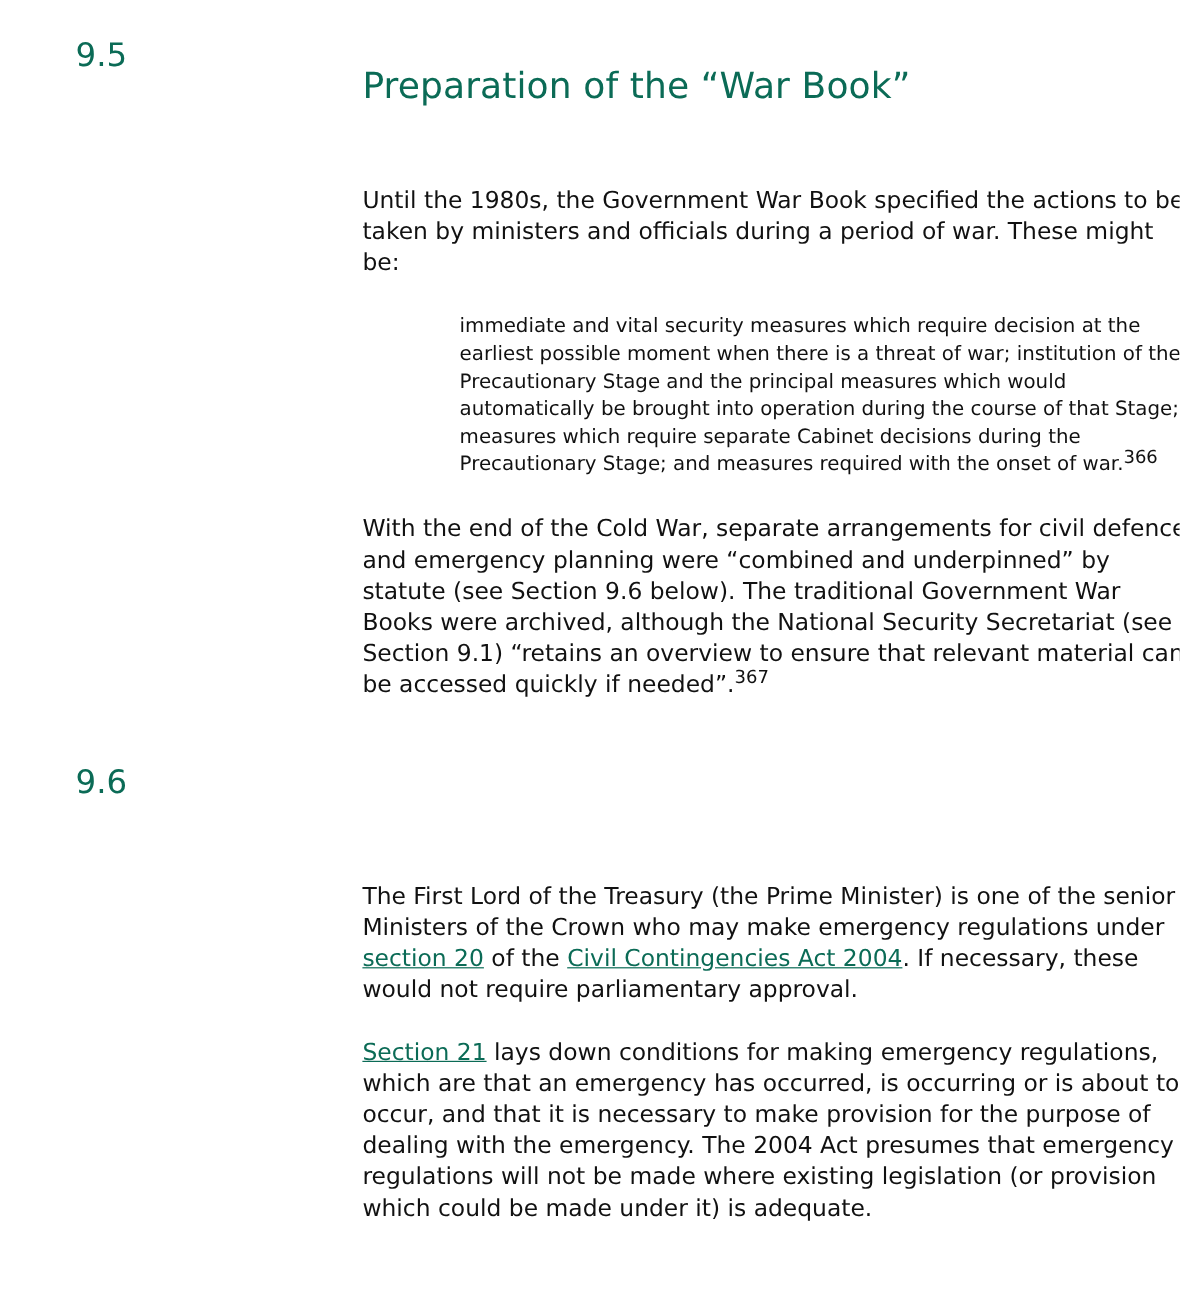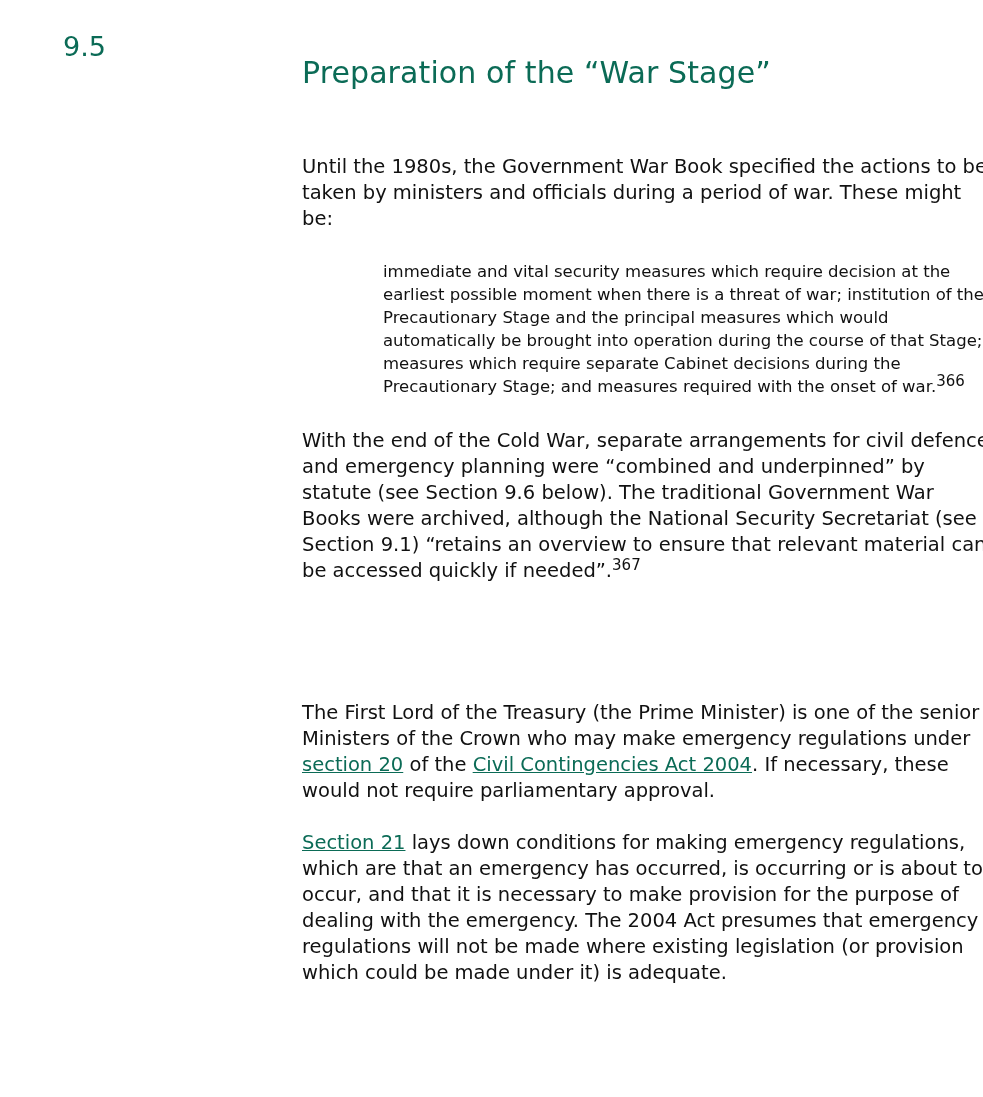--- a/index.html
+++ b/index.html
@@ -87,21 +87,21 @@
 </head>
 <body>
 
 <div class="page">
 
   <div class="sp-head-top"></div>
 
   <div class="section">
     <div class="section-head">
       <div class="section-number">9.5</div>
-      <h2 class="section-title">Preparation of the “War Stage”</h2>
+      <h2 class="section-title">Preparation of the “War Book”</h2>
     </div>
 
     <div class="sp-head-gap"></div>
 
     <div class="body-col">
       <p class="para"><span>Until the 1980s, the Government War Book specified the actions to be taken by ministers and officials during a period of war. These might be:</span></p>
 
       <div class="sp-3"></div>
 
       <blockquote class="quote"><span>immediate and vital security measures which require decision at the earliest possible moment when there is a threat of war; institution of the Precautionary Stage and the principal measures which would automatically be brought into operation during the course of that Stage; measures which require separate Cabinet decisions during the Precautionary Stage; and measures required with the onset of war.</span><span class="sup">366</span></blockquote>
@@ -109,20 +109,21 @@
       <div class="sp-4"></div>
 
       <p class="para"><span>With the end of the Cold War, separate arrangements for civil defence and emergency planning were “combined and underpinned” by statute (see </span><b>Section 9.6</b><span> below). The traditional Government War Books were archived, although the National Security Secretariat (see </span><b>Section 9.1</b><span>) “retains an overview to ensure that relevant material can be accessed quickly if needed”.</span><span class="sup">367</span></p>
     </div>
   </div>
 
   <div class="sp-sec-gap"></div>
 
   <div class="section">
     <div class="section-head">
+      <div class="section-number">9.6</div>
     </div>
 
     <div class="sp-head-gap"></div>
 
     <div class="body-col">
 
       <div class="sp-2"></div>
 
       <p class="para"><span>The First Lord of the Treasury (the Prime Minister) is one of the senior Ministers of the Crown who may make emergency regulations under </span><a class="link" href="#">section 20</a><span> of the </span><a class="link" href="#">Civil Contingencies Act 2004</a><span>. If necessary, these would not require parliamentary approval.</span></p>
 

